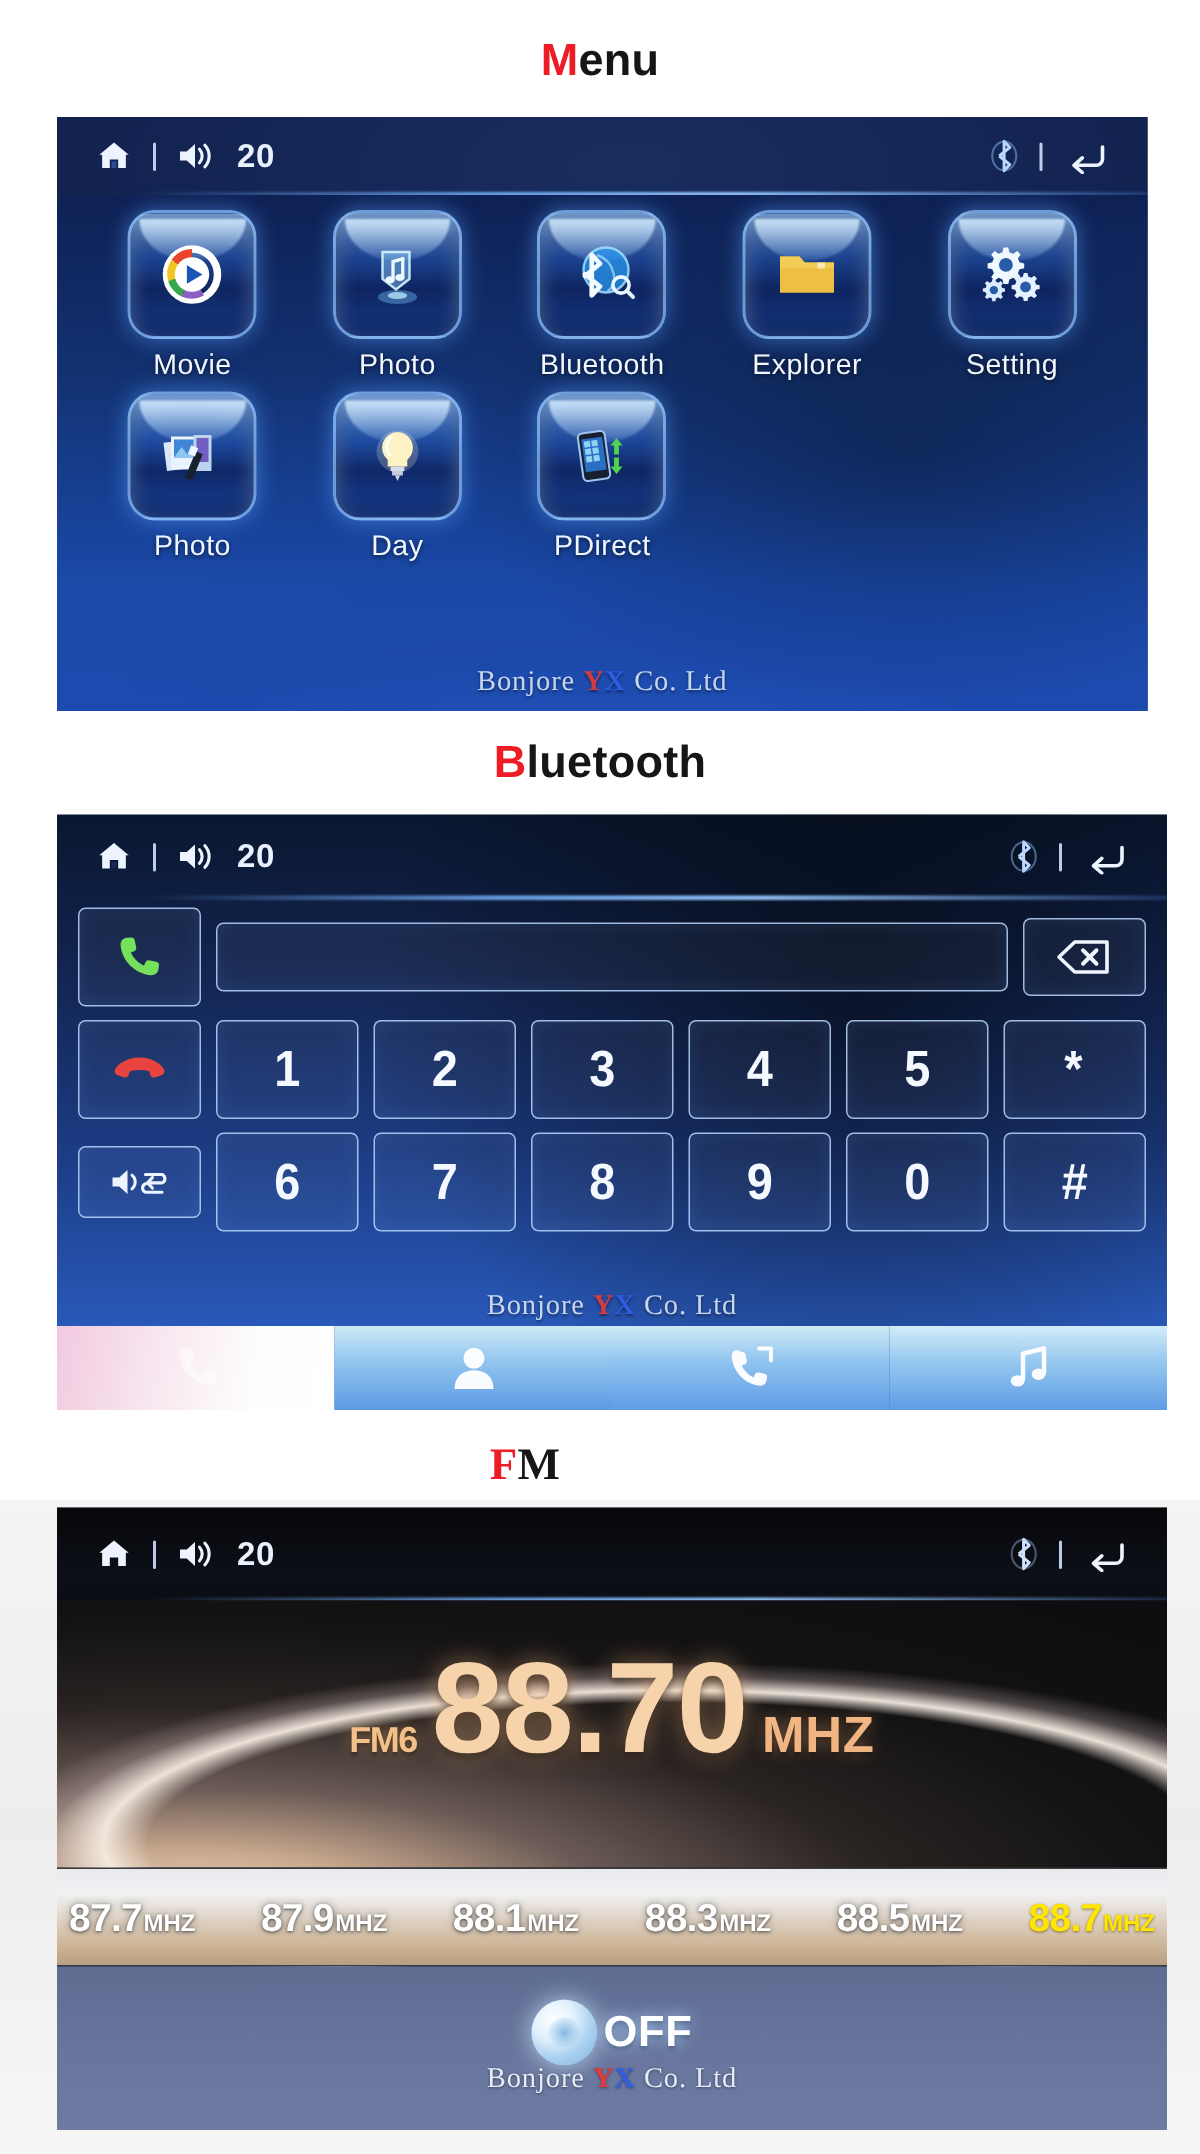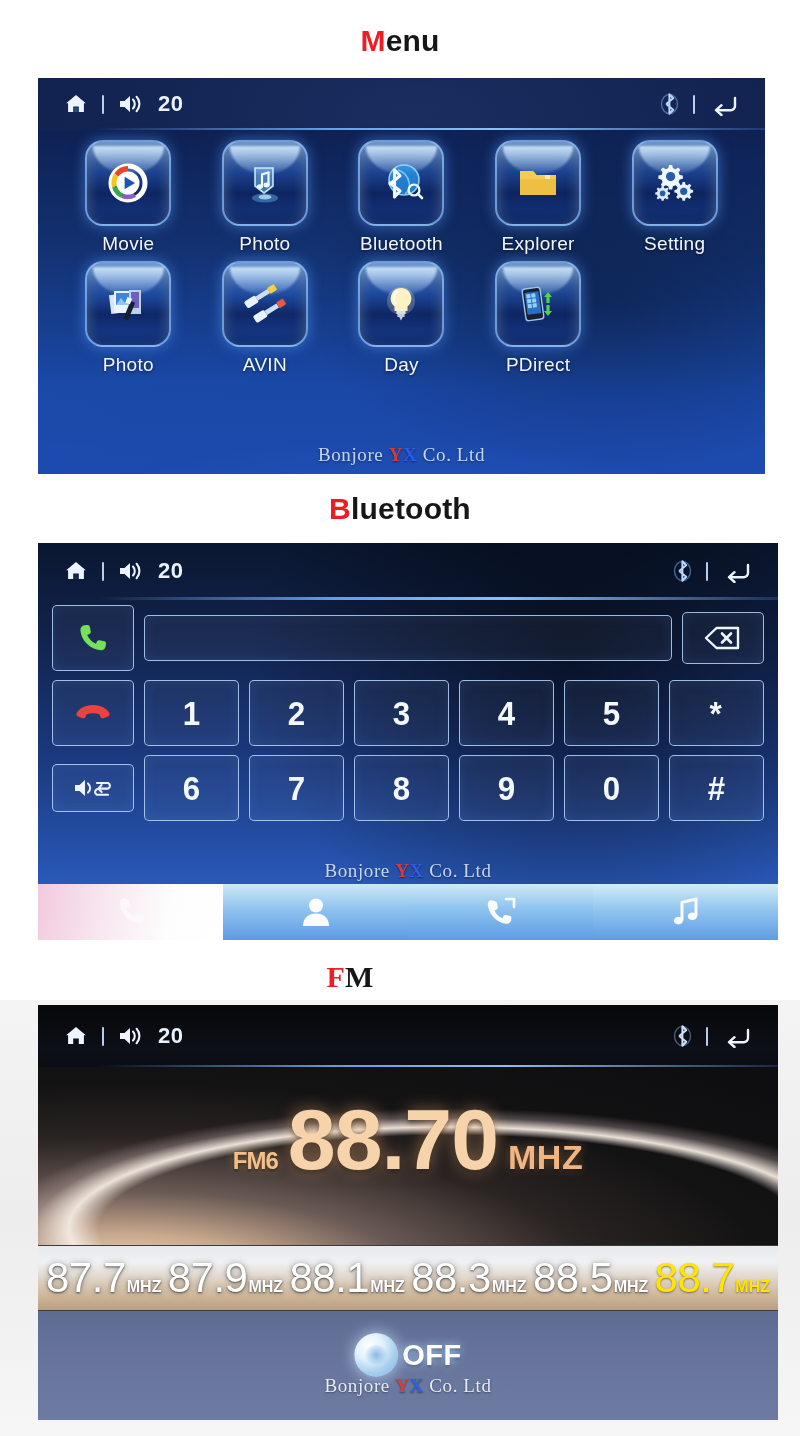--- a/index.html
+++ b/index.html
@@ -222,21 +222,21 @@
     background: linear-gradient(180deg, #e8eaee 0%, #f0f1f3 26%, #d9c8b4 62%, #cbb293 82%, #b99f82 100%);
     border-top:1px solid #3a3b3f;
     border-bottom:1px solid #3a3b3f;
   }
   .preset {
     display:flex; align-items:baseline;
     color:#ffffff;
     text-shadow: 0 1px 2px rgba(60,60,60,.85), 0 0 6px rgba(0,0,0,.35);
     padding: 0 2px;
   }
-  .preset .p-num { font-size:42px; font-weight:400; letter-spacing:-.5px; }
+  .preset .p-num { font-size:26px; font-weight:700; letter-spacing:-.5px; }
   .preset .p-unit { font-size:16px; font-weight:700; margin-left:1px; }
   .preset.act { color:#ffe600; text-shadow: 0 1px 2px rgba(90,70,0,.7); }
 
   .fm-bottom {
     position:relative; height: calc(100% - 62px - 178px - 66px);
     background: linear-gradient(180deg, #5e6c92 0%, #67739a 40%, #6d7ba3 100%);
     padding-left: 38px;
   }
   .off-btn {
     position:absolute; left:50%; top:22px; transform:translateX(-50%);
@@ -415,37 +415,20 @@
                 <rect x="26" y="11" width="8" height="16" fill="#6f5fc0"></rect>
                 <rect x="22" y="20" width="5" height="19" fill="#17202e" transform="rotate(22 24 29)"></rect>
                 <rect x="21.2" y="16.6" width="5" height="6" fill="#f0f6ff" transform="rotate(22 23.7 19.6)"></rect>
               </svg>
             </span>
           </div>
           <div class="tile-label">Photo</div>
         </div>
 
 
-        <div class="tile">
-          <div class="tile-btn">
-            <span class="tile-ico">
-              <svg width="46" height="46" viewBox="0 0 46 46">
-                <g transform="rotate(-32 23 23)">
-                  <rect x="6" y="10" width="13" height="8" rx="2" fill="#e8f3ff"></rect>
-                  <rect x="19" y="11.6" width="14" height="4.8" fill="#cfe0f2"></rect>
-                  <rect x="33" y="10.6" width="8" height="6.8" rx="1.2" fill="#f4ce4a"></rect>
-                  <rect x="6" y="27" width="13" height="8" rx="2" fill="#e8f3ff"></rect>
-                  <rect x="19" y="28.6" width="14" height="4.8" fill="#cfe0f2"></rect>
-                  <rect x="33" y="27.6" width="8" height="6.8" rx="1.2" fill="#e35a4a"></rect>
-                </g>
-              </svg>
-            </span>
-          </div>
-          <div class="tile-label">AVIN</div>
-        </div>
 
         <div class="tile">
           <div class="tile-btn">
             <span class="tile-ico">
               <svg width="46" height="46" viewBox="0 0 46 46">
                 <circle cx="23" cy="20" r="14" fill="rgba(255,245,200,.22)"></circle>
                 <path d="M23 7 A10.5 10.5 0 0 1 29.5 25.6 L29.5 30 L16.5 30 L16.5 25.6 A10.5 10.5 0 0 1 23 7 Z" fill="#fdf2c4"></path>
                 <path d="M19.5 10 A8.5 8.5 0 0 0 18.4 23" stroke="#ffffff" stroke-width="1.8" fill="none" opacity=".85"></path>
                 <rect x="18.4" y="30" width="9.2" height="3" fill="#d8ddea"></rect>
                 <rect x="19.4" y="33" width="7.2" height="3" fill="#c5cbdb"></rect>

